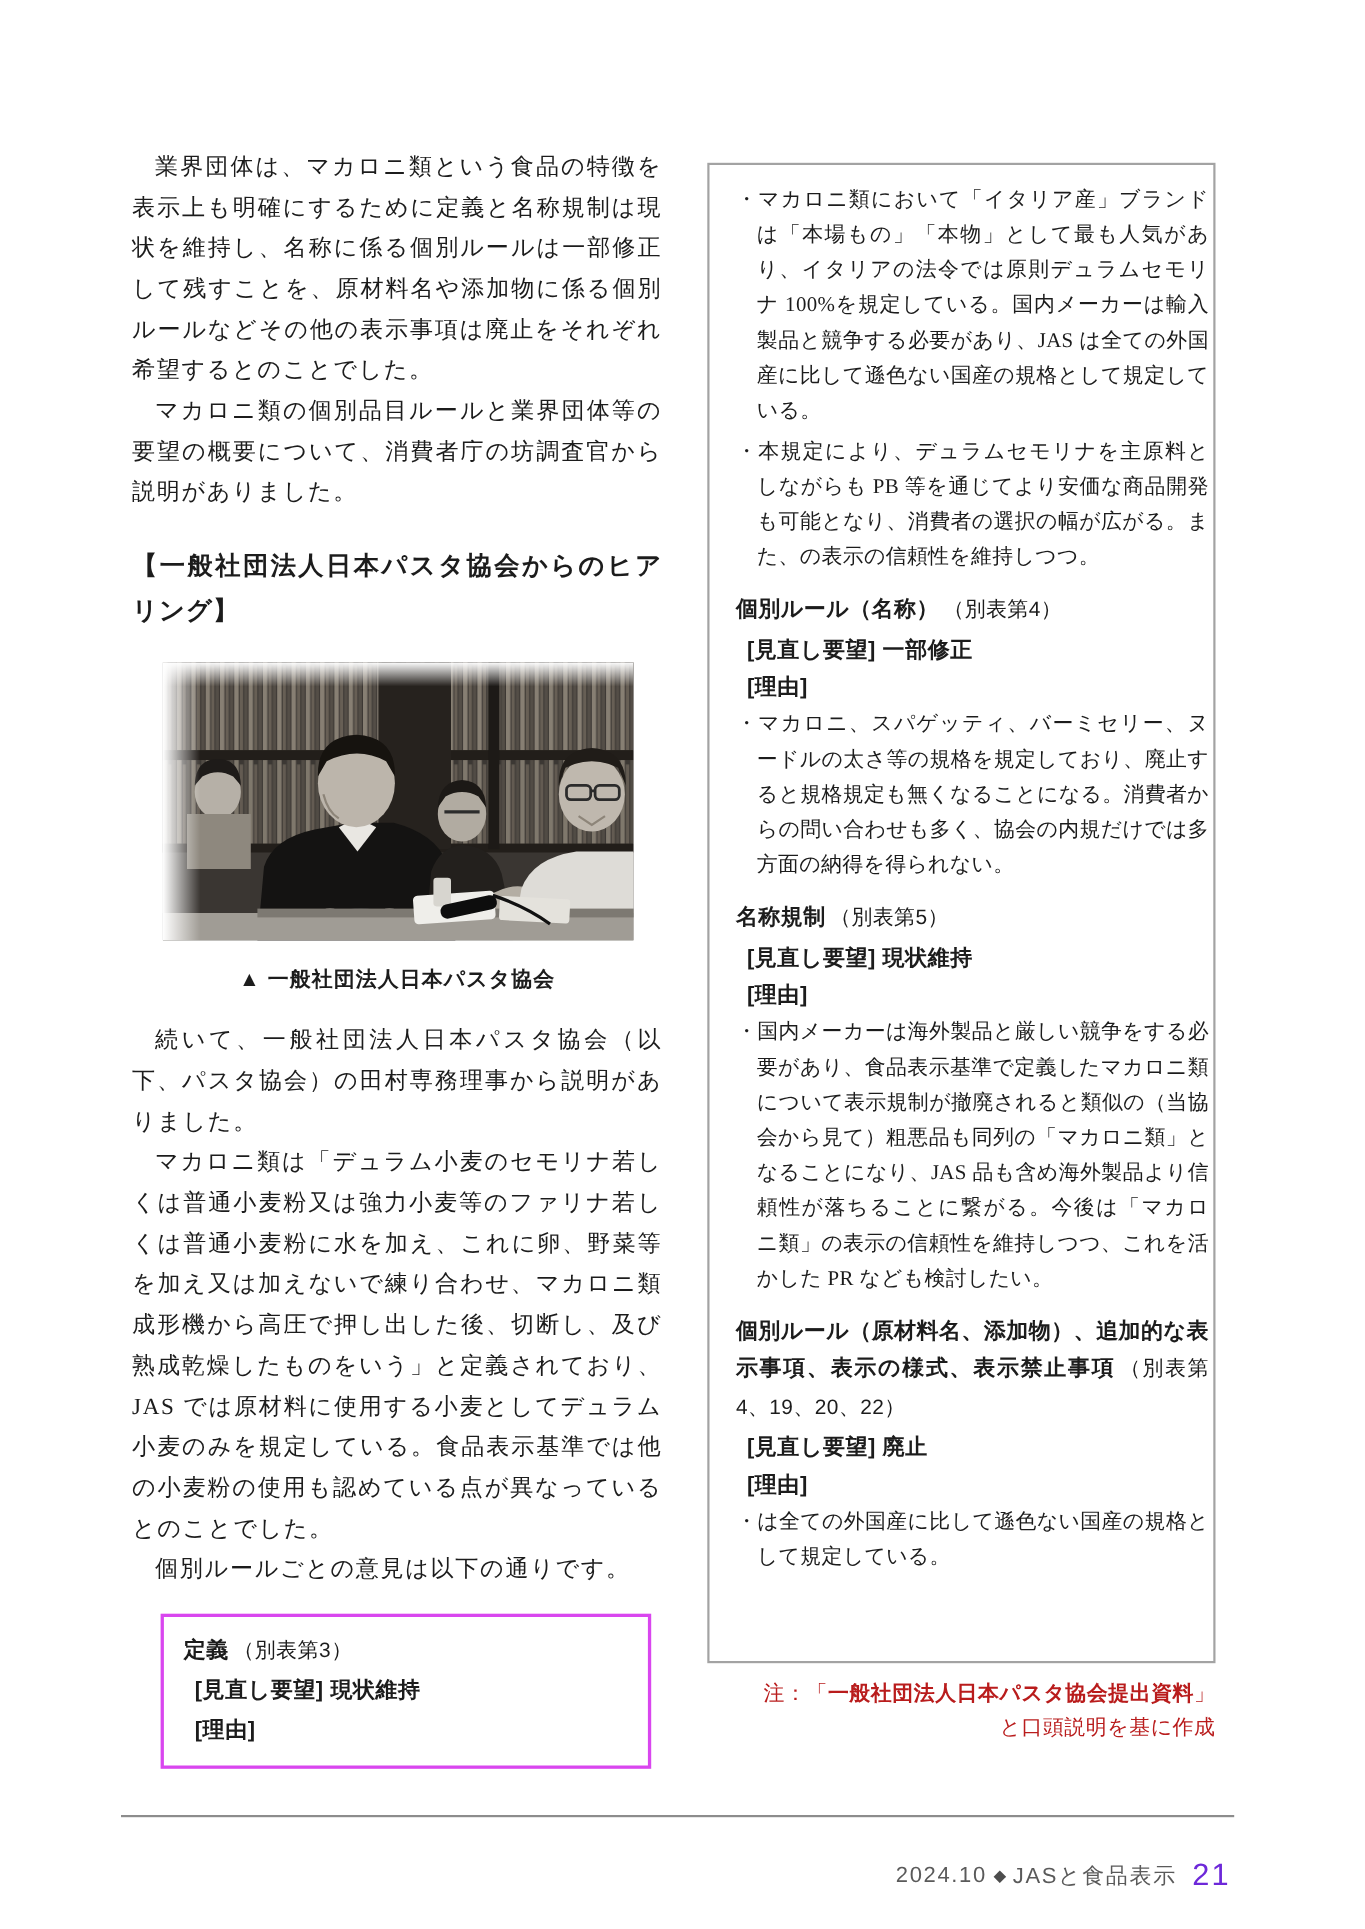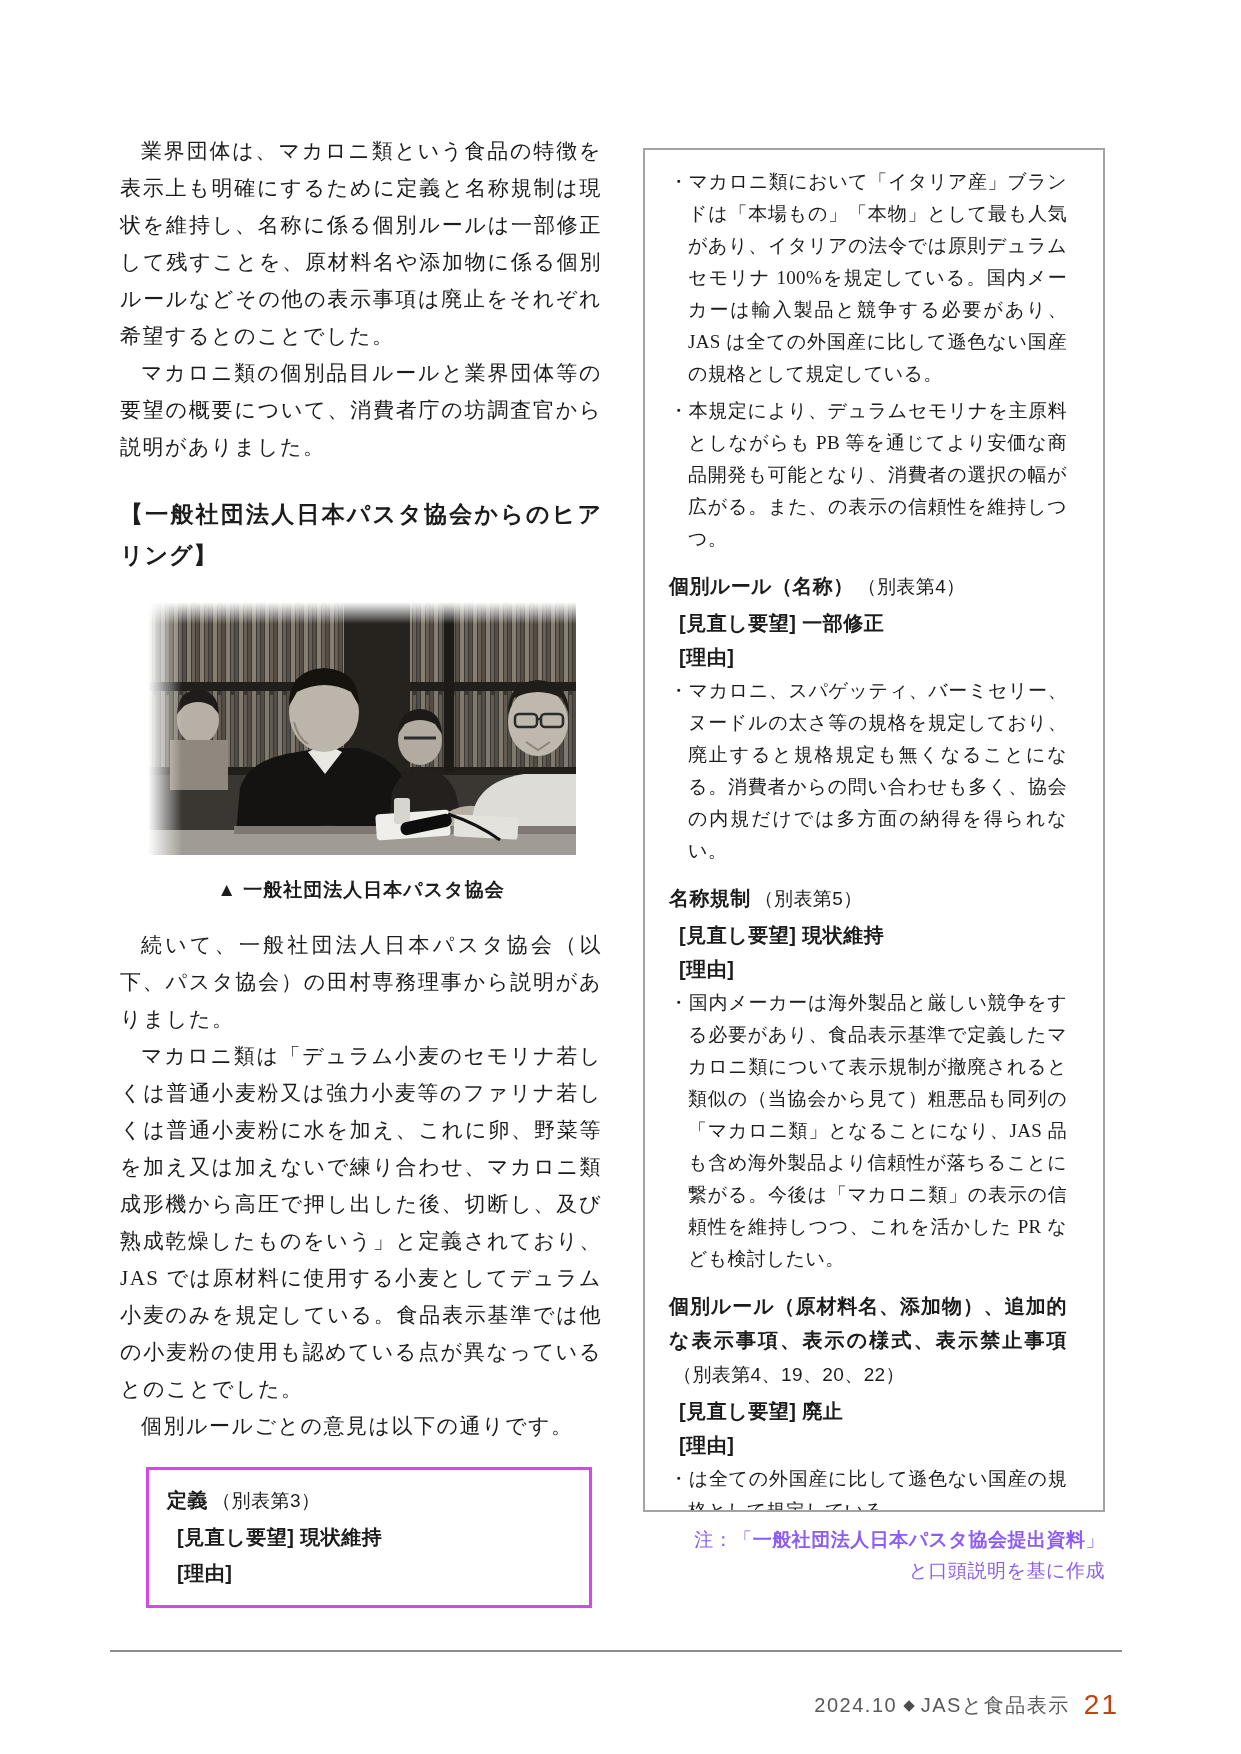--- a/index.html
+++ b/index.html
@@ -37,21 +37,21 @@
   .rule-title{font-size:20px;line-height:36px;letter-spacing:0.5px;}
   .rt-bold{font-weight:bold;}
   .rt-ref{font-weight:normal;font-size:19px;margin-left:4px;}
   .rule-request,.rule-reason{
     font-weight:bold;font-size:20px;line-height:36px;padding-left:10px;letter-spacing:0.5px;
   }
   
   .right-box{
     position:absolute;left:643px;top:148px;width:462px;height:1364px;
     box-sizing:border-box;border:2px solid #a3a3a3;
-    padding:16px 36px 0 24px;overflow:hidden;
+    padding:16px 4px 0 24px;overflow:hidden;
   }
   .rb-bullet{
     margin:0;font-size:19px;line-height:32px;letter-spacing:0.3px;
     text-align:justify;padding-left:19px;text-indent:-19px;
   }
   .rb-bullet + .rb-bullet{margin-top:5px;}
   .rb-section{margin-top:14px;}
   .rb-title{
     font-family:"Liberation Sans","DejaVu Sans",sans-serif;
     font-size:20px;line-height:34px;letter-spacing:0.4px;margin:0 0 2px 0;text-align:justify;
@@ -60,36 +60,36 @@
   .t-ref{font-weight:normal;font-size:19px;margin-left:4px;}
   .rb-request,.rb-reason{
     font-family:"Liberation Sans","DejaVu Sans",sans-serif;
     font-weight:bold;font-size:20px;line-height:34px;padding-left:10px;letter-spacing:0.5px;
   }
   .rb-section .rb-bullet{margin-top:1px;}
   
   .note{
     position:absolute;left:643px;top:1524px;width:462px;
     font-family:"Liberation Sans","DejaVu Sans",sans-serif;
-    font-size:19px;line-height:31px;text-align:right;letter-spacing:0.5px;color:#8b5cf6;
+    font-size:19px;line-height:31px;text-align:right;letter-spacing:0.5px;color:#b91c1c;
   }
   .note-src{font-weight:bold;}
   
   .footer-rule{
     position:absolute;left:110px;top:1650px;width:1012px;height:2px;background:#8c8c8c;
   }
   .page-footer{
     position:absolute;right:122px;top:1673px;
     font-family:"Liberation Sans","DejaVu Sans",sans-serif;
     font-size:20px;color:#5a5a5a;letter-spacing:1.5px;
     display:flex;align-items:center;margin-top:16px;
   }
   .f-diamond{font-size:15px;color:#4d4d4d;margin:0 6px;letter-spacing:0;}
   .f-pagenum{
-    font-size:28px;color:#c2410c;margin-left:14px;letter-spacing:2px;font-family:"Liberation Sans",sans-serif;
+    font-size:28px;color:#6d28d9;margin-left:14px;letter-spacing:2px;font-family:"Liberation Sans",sans-serif;
   }
 </style>
 </head>
 <body>
 
 <div class="page">
 
   <div class="left-col">
     <p class="body-p">業界団体は、マカロニ類という食品の特徴を表示上も明確にするために定義と名称規制は現状を維持し、名称に係る個別ルールは一部修正して残すことを、原材料名や添加物に係る個別ルールなどその他の表示事項は廃止をそれぞれ希望するとのことでした。</p>
     <p class="body-p">マカロニ類の個別品目ルールと業界団体等の要望の概要について、消費者庁の坊調査官から説明がありました。</p>

